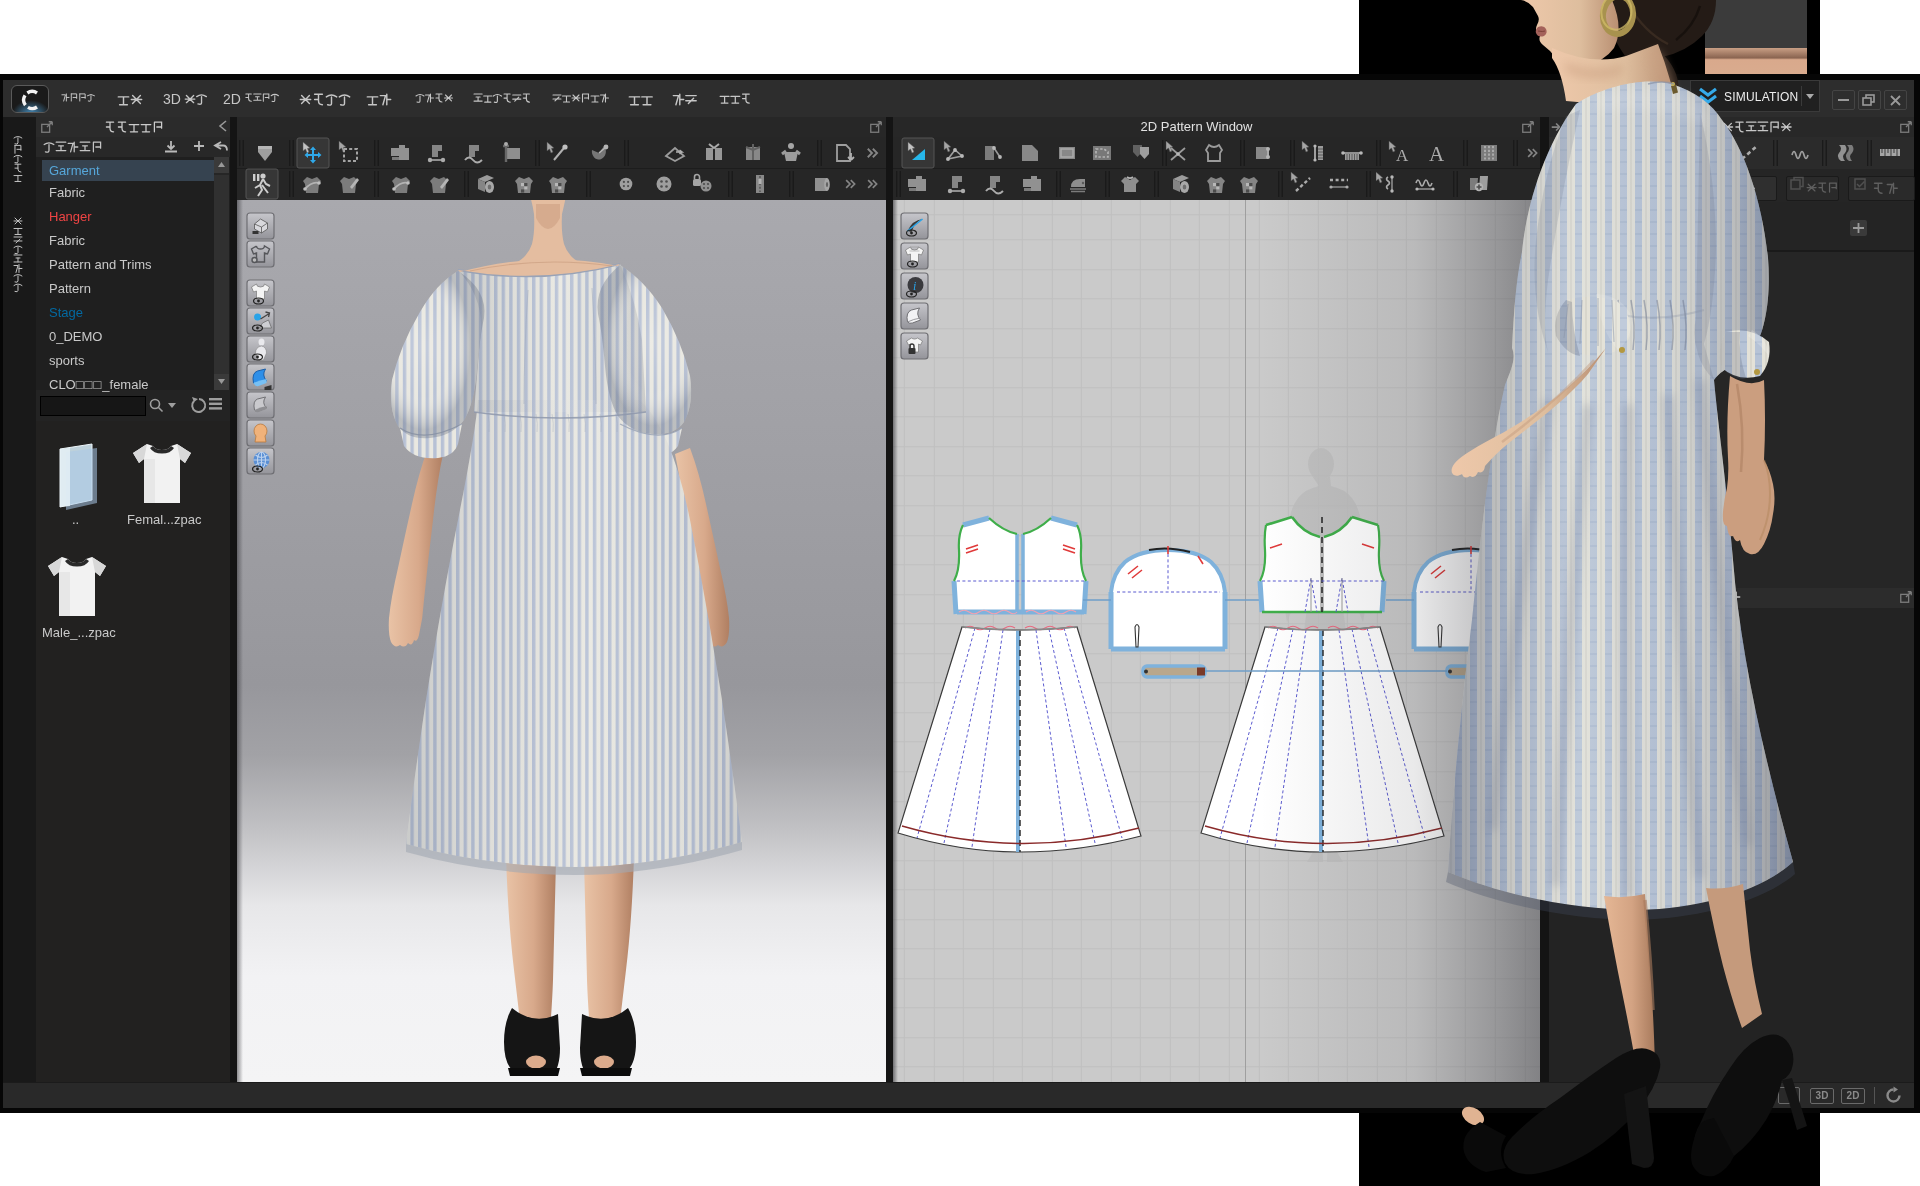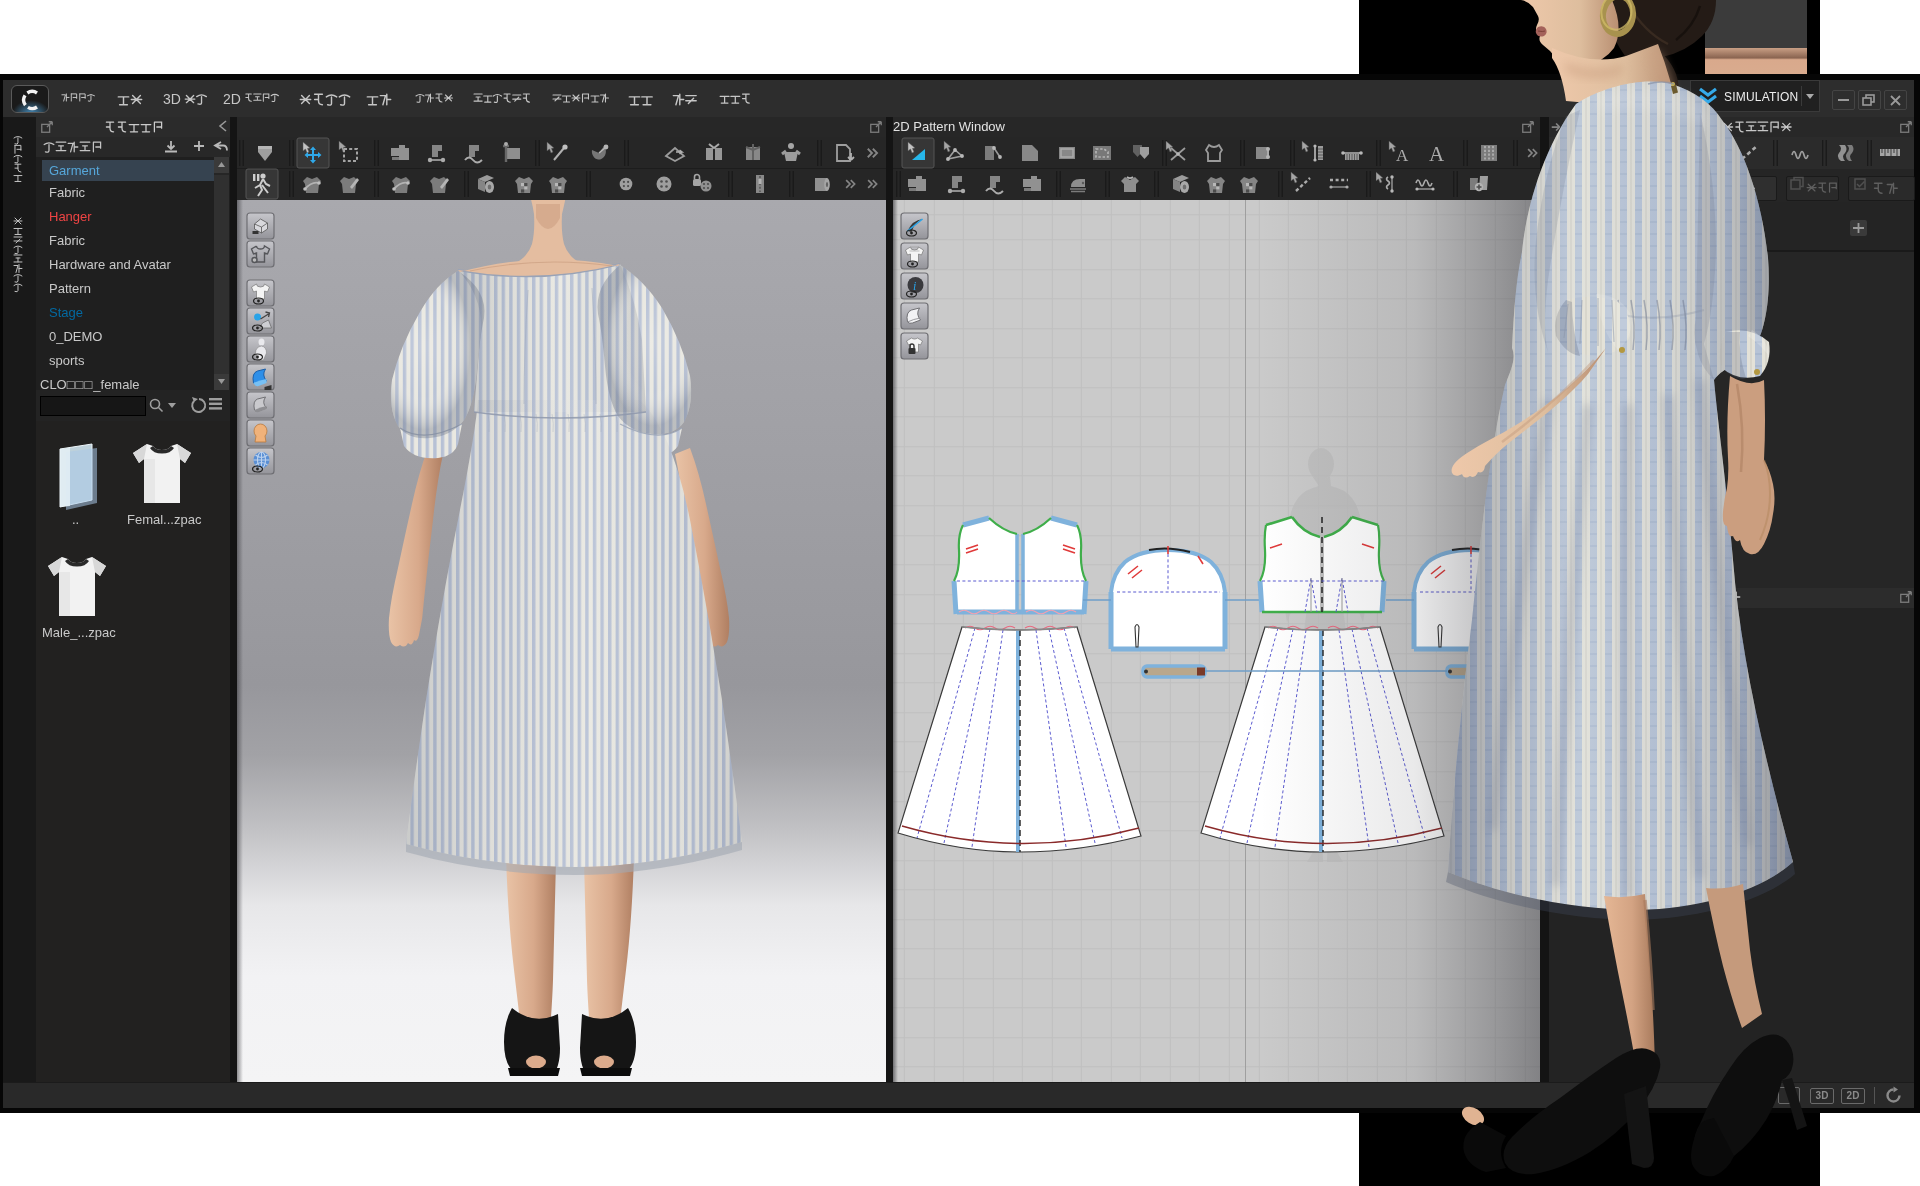--- a/index.html
+++ b/index.html
@@ -50,21 +50,21 @@
 <div class="a" style="left:36px;top:421px;width:194px;height:661px;background:#222120"></div>
 <div class="a" style="left:230px;top:117px;width:7px;height:965px;background:#141414"></div>
 <div class="a" style="left:237px;top:117px;width:649px;height:20px;background:#272727"></div>
 <div class="a" style="left:237px;top:137px;width:649px;height:32px;background:#262626"></div>
 <div class="a" style="left:237px;top:169px;width:649px;height:31px;background:#262626"></div>
 <div class="a" style="left:237px;top:168px;width:649px;height:1px;background:#1d1d1d"></div>
 <div class="a" style="left:237px;top:200px;width:649px;height:882px;background:linear-gradient(#a9a9ae 0%,#9d9da2 38%,#97979c 55%,#a2a2a6 63%,#c0c0c3 71%,#e7e7e9 80%,#f2f2f4 88%,#f4f4f5 100%)"></div>
 <div class="a" style="left:237px;top:200px;width:6px;height:882px;background:linear-gradient(90deg,rgba(40,40,45,.5),rgba(40,40,45,0))"></div>
 <div class="a" style="left:886px;top:117px;width:7px;height:965px;background:#141414"></div>
 <div class="a" style="left:893px;top:117px;width:647px;height:20px;background:#272727"></div>
-<div class="a txt" style="left:893px;top:119px;width:607px;color:#e2e2e2;font-size:13px">2D Pattern Window</div>
+<div class="a txt" style="left:893px;top:119px;width:607px;text-align:center;color:#e2e2e2;font-size:13px">2D Pattern Window</div>
 <div class="a" style="left:893px;top:137px;width:647px;height:32px;background:#262626"></div>
 <div class="a" style="left:893px;top:169px;width:647px;height:31px;background:#262626"></div>
 <div class="a" style="left:893px;top:168px;width:647px;height:1px;background:#1d1d1d"></div>
 <div class="a" style="left:893px;top:200px;width:647px;height:882px;background:repeating-linear-gradient(90deg,#bfbfbf 0,#bfbfbf 1px,transparent 1px,transparent 29.55px),repeating-linear-gradient(0deg,#bfbfbf 0,#bfbfbf 1px,transparent 1px,transparent 29.55px),#cacaca;background-position:10.8px 15.3px,10.8px 15.3px"></div>
 <div class="a" style="left:1245px;top:200px;width:1px;height:882px;background:#9f9f9f"></div>
 <div class="a" style="left:893px;top:200px;width:5px;height:882px;background:linear-gradient(90deg,rgba(40,40,45,.55),rgba(40,40,45,0))"></div>
 <div class="a" style="left:1540px;top:117px;width:9px;height:965px;background:#141414"></div>
 <div class="a" style="left:1549px;top:117px;width:365px;height:20px;background:#282828"></div>
 <div class="a" style="left:1549px;top:137px;width:365px;height:32px;background:#2b2b2b"></div>
 <div class="a" style="left:1549px;top:169px;width:365px;height:33px;background:#252525"></div>
@@ -72,26 +72,26 @@
 <div class="a" style="left:1549px;top:250px;width:365px;height:2px;background:#1a1a1a"></div>
 <div class="a" style="left:1549px;top:252px;width:365px;height:336px;background:#262626"></div>
 <div class="a" style="left:1549px;top:588px;width:365px;height:20px;background:#2c2c2c"></div>
 <div class="a" style="left:1549px;top:608px;width:365px;height:474px;background:#232323"></div>
 <div class="a" style="left:3px;top:1082px;width:1911px;height:26px;background:#292929"></div>
 <div class="a" style="left:3px;top:1082px;width:1911px;height:1px;background:#1b1b1b"></div>
 <div class="a txt" style="left:42px;top:160px;width:172px;height:21px;background:#364350;color:#56a7da;font-size:13px;padding:3px 0 0 7px">Garment</div>
 <div class="a txt" style="left:49px;top:185px;color:#c9c9c9;font-size:13px">Fabric</div>
 <div class="a txt" style="left:49px;top:209px;color:#ef4444;font-size:13px">Hanger</div>
 <div class="a txt" style="left:49px;top:233px;color:#c9c9c9;font-size:13px">Fabric</div>
-<div class="a txt" style="left:49px;top:257px;color:#c9c9c9;font-size:13px">Hardware and Avatar</div>
+<div class="a txt" style="left:49px;top:257px;color:#c9c9c9;font-size:13px">Pattern and Trims</div>
 <div class="a txt" style="left:49px;top:281px;color:#c9c9c9;font-size:13px">Pattern</div>
 <div class="a txt" style="left:49px;top:305px;color:#0369a1;font-size:13px">Stage</div>
 <div class="a txt" style="left:49px;top:329px;color:#c9c9c9;font-size:13px">0_DEMO</div>
 <div class="a txt" style="left:49px;top:353px;color:#c9c9c9;font-size:13px">sports</div>
-<div class="a txt" style="left:40px;top:377px;color:#c9c9c9;font-size:13px">CLO<span style="letter-spacing:1px">□□□</span>_female</div>
+<div class="a txt" style="left:49px;top:377px;color:#c9c9c9;font-size:13px">CLO<span style="letter-spacing:1px">□□□</span>_female</div>
 <div class="a" style="left:214px;top:157px;width:15px;height:233px;background:#262626"></div>
 <div class="a" style="left:214px;top:157px;width:15px;height:16px;background:#3a3a3a"></div>
 <svg class="a" style="left:217px;top:161px" width="9" height="8">
     <path d="M1,6 L4.5,1 L8,6 Z" fill="#999"></path>
   </svg>
 <div class="a" style="left:214px;top:374px;width:15px;height:16px;background:#3a3a3a"></div>
 <svg class="a" style="left:217px;top:378px" width="9" height="8">
     <path d="M1,1 L4.5,6 L8,1 Z" fill="#999"></path>
   </svg>
 <div class="a" style="left:214px;top:175px;width:15px;height:199px;background:#303030"></div>

